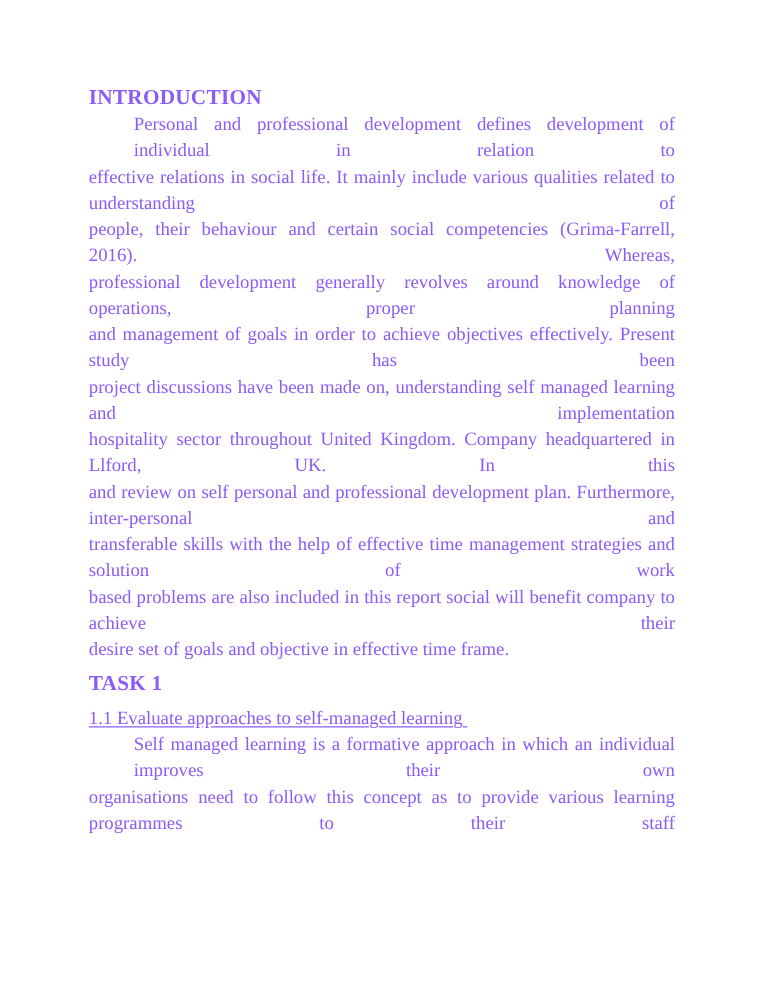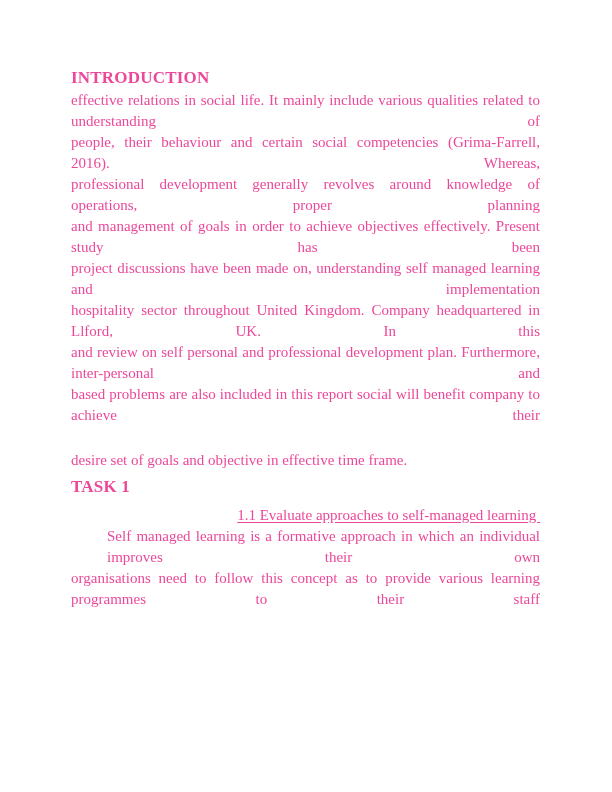--- a/index.html
+++ b/index.html
@@ -7,21 +7,21 @@
     padding: 0;
     background: #ffffff;
   }
   .page {
     position: relative;
     width: 612px;
     height: 792px;
     background: #ffffff;
     overflow: hidden;
     font-family: "Liberation Serif", "DejaVu Serif", serif;
-    color: #ec4899;
+    color: #8b5cf6;
   }
   .content {
     position: absolute;
     left: 71px;
     top: 66px;
     width: 469px;
   }
   .doc-heading {
     font-size: 17px;
     font-weight: bold;
@@ -30,53 +30,53 @@
     letter-spacing: 0.2px;
   }
   .doc-heading:first-child {
     margin: 0;
   }
   .doc-subheading {
     font-size: 15px;
     line-height: 21px;
     text-decoration: underline;
     text-underline-offset: 2px;
-    text-align: right;
   }
   .doc-paragraph {
     margin: 0;
   }
   .doc-line {
     font-size: 15px;
     line-height: 21px;
     text-align: justify;
     text-align-last: justify;
   }
   .doc-line.line-final {
     text-align-last: left;
-    margin-top: 24px;
   }
   .doc-line.line-indent {
     padding-left: 36px;
   }
 </style>
 </head>
 <body>
 
 <div class="page">
   <div class="content">
       <div class="doc-heading">INTRODUCTION</div>
       <div class="doc-paragraph">
+        <div class="doc-line line-indent">Personal and professional development defines development of individual in relation to</div>
         <div class="doc-line">effective relations in social life. It mainly include various qualities related to understanding of</div>
         <div class="doc-line">people, their behaviour and certain social competencies (Grima-Farrell, 2016). Whereas,</div>
         <div class="doc-line">professional development generally revolves around knowledge of operations, proper planning</div>
         <div class="doc-line">and management of goals in order to achieve objectives effectively. Present study has been</div>
         <div class="doc-line">project discussions have been made on, understanding self managed learning and implementation</div>
         <div class="doc-line">hospitality sector throughout United Kingdom. Company headquartered in  Llford, UK. In this</div>
         <div class="doc-line">and review on self personal and professional development plan. Furthermore, inter-personal and</div>
+        <div class="doc-line">transferable skills  with the help of effective time management strategies and solution of work</div>
         <div class="doc-line">based problems are also included in this report social will benefit company to achieve their</div>
         <div class="doc-line line-final">desire set of goals and objective in effective time frame.</div>
       </div>
       <div class="doc-heading">TASK 1</div>
       <div class="doc-subheading">1.1 Evaluate approaches to self-managed learning&nbsp;</div>
       <div class="doc-paragraph">
         <div class="doc-line line-indent">Self managed learning is a formative approach in which an individual improves their own</div>
         <div class="doc-line">organisations need to follow this concept as to provide various learning programmes to their staff</div>
       </div>
     </div>

